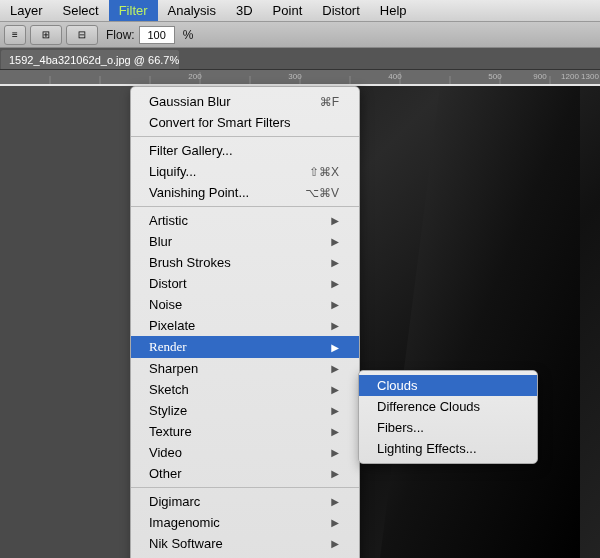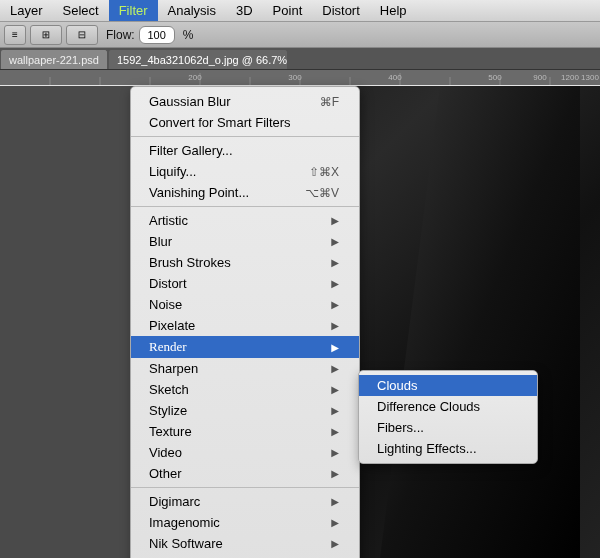--- a/index.html
+++ b/index.html
@@ -67,21 +67,21 @@
       color: #111;
       margin-left: 4px;
     }
     .toolbar-input {
       width: 36px;
       height: 18px;
       background: #fff;
       border: 1px solid #888;
       font-size: 11px;
       text-align: center;
-      border-radius: 6px;
+      border-radius: 0;
     }
 
     
     .tabbar {
       width: 600px;
       height: 22px;
       background: #555;
       display: flex;
       align-items: flex-end;
       border-bottom: 1px solid #333;
@@ -108,21 +108,21 @@
     .tab.active {
       background: #666;
       color: #fff;
     }
 
     
     .ruler-h {
       width: 600px;
       height: 16px;
       background: #6a6a6a;
-      border-bottom: 3px solid #e5e5e5;
+      border-bottom: 5px solid #e5e5e5;
       display: flex;
       align-items: center;
     }
 
     
     .main-area {
       width: 600px;
       height: calc(558px - 22px - 26px - 22px - 16px);
       background: #3b82f6;
       position: relative;
@@ -263,21 +263,20 @@
 <div class="toolbar">
   <div class="toolbar-btn">≡</div>
   <div class="toolbar-btn" style="width:32px">⊞</div>
   <div class="toolbar-btn" style="width:32px">⊟</div>
   <div class="toolbar-label">Flow:</div>
   <input class="toolbar-input" type="text" value="100" style="">
   <div class="toolbar-label">%</div>
 </div>
 
 <div class="tabbar">
-  <div class="tab">wallpaper-221.psd</div>
   <div class="tab active">1592_4ba321062d_o.jpg @ 66.7% (RGB/8#) *</div>
 </div>
 
 <div class="ruler-h">
   <svg width="600" height="16" style="display:block">
 
     <rect width="600" height="16" fill="#6a6a6a"></rect>
     <g stroke="#aaa" stroke-width="0.5">
 
       <line x1="50" y1="8" x2="50" y2="16"></line>

